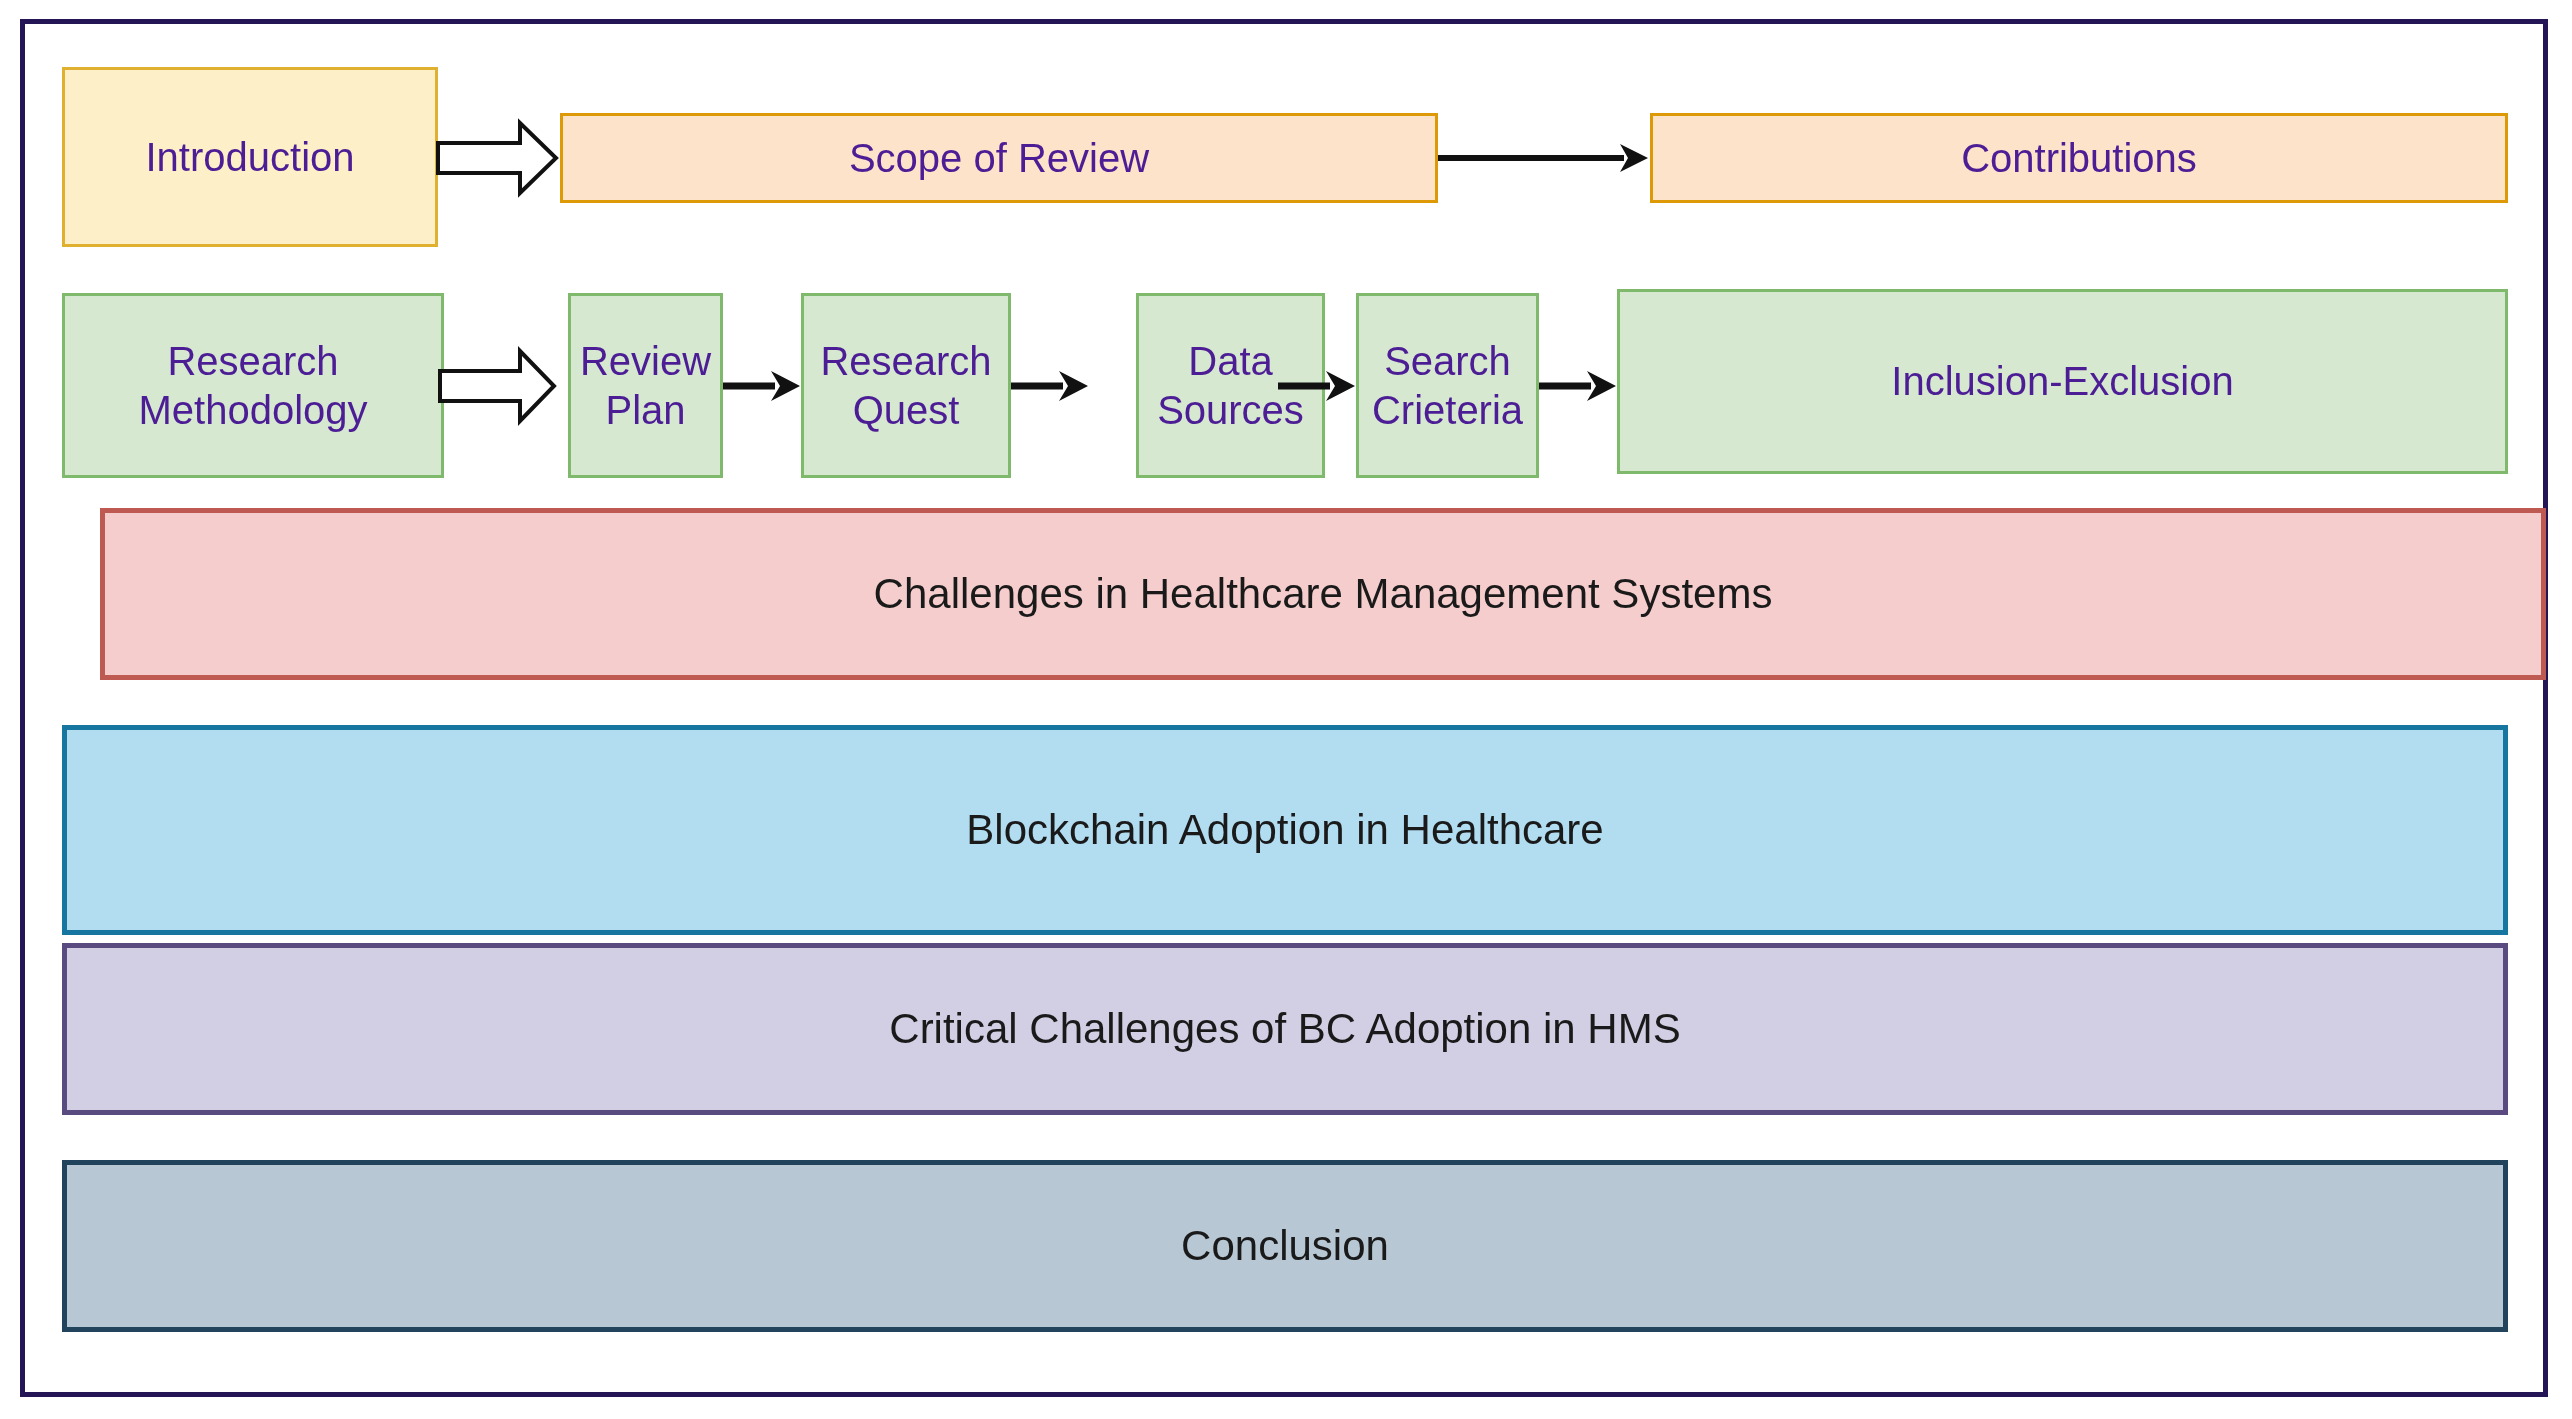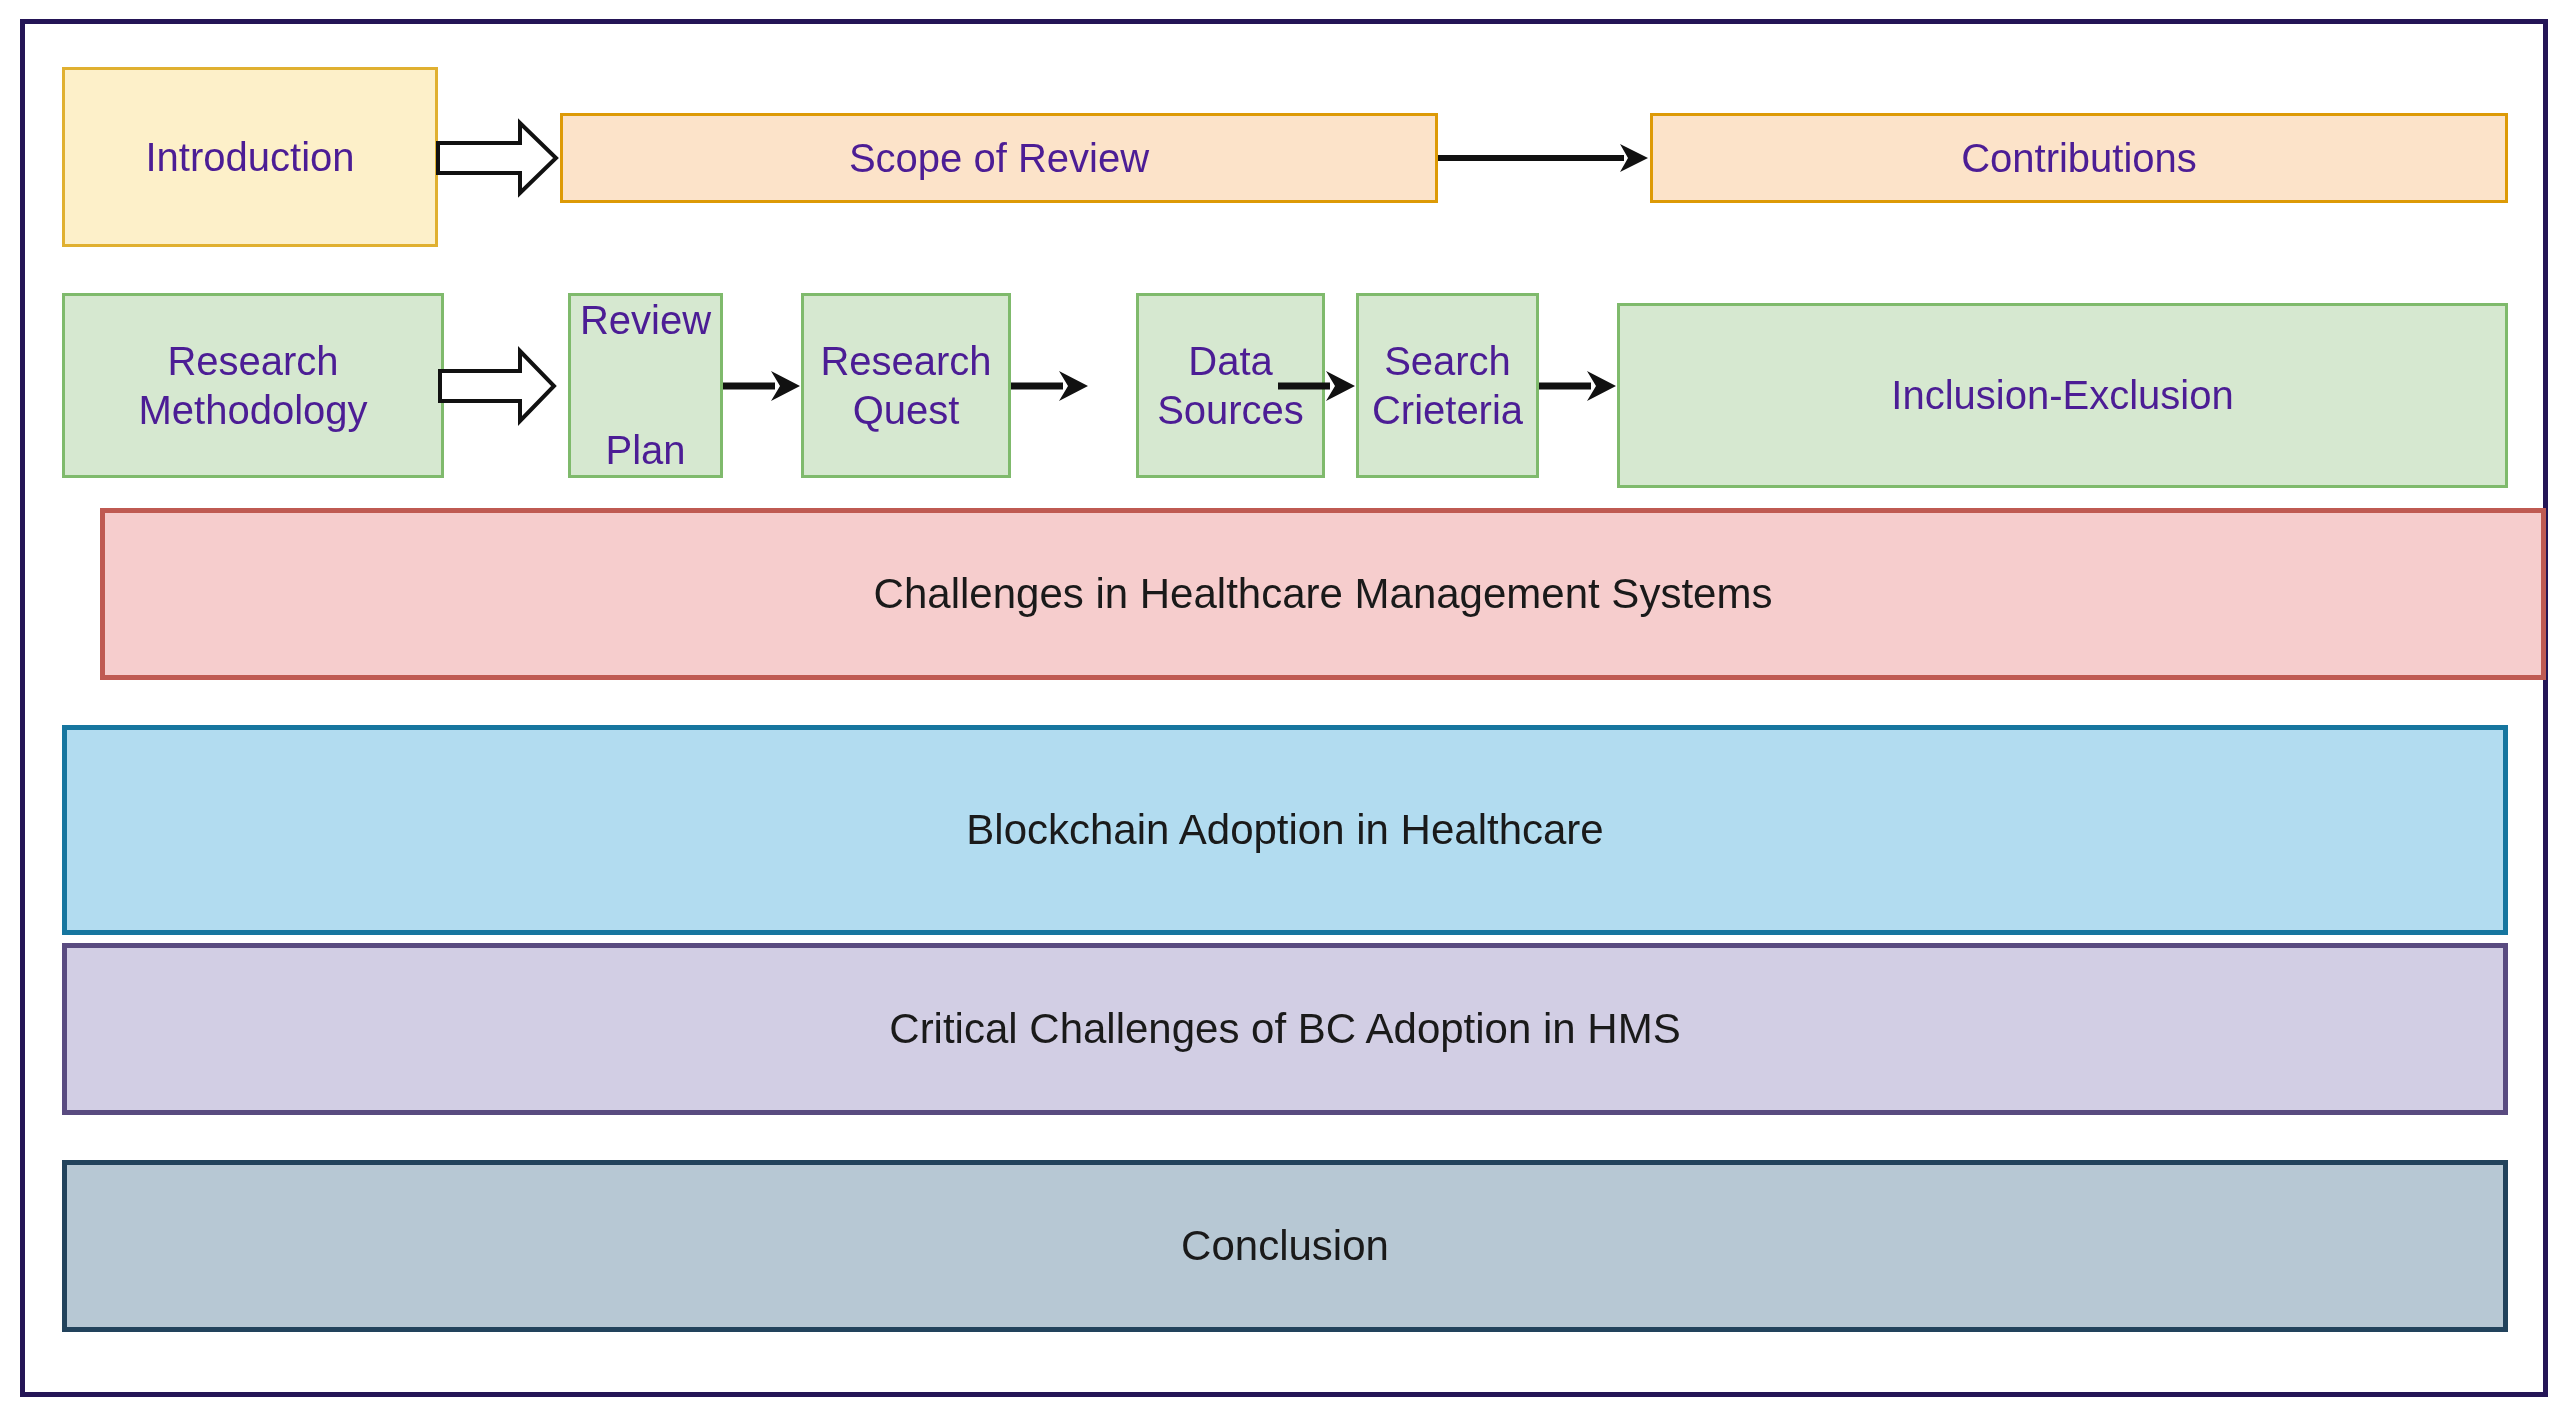--- a/index.html
+++ b/index.html
@@ -132,21 +132,21 @@
     <span>Research</span>
     <span>Methodology</span>
   </div>
 
   <div class="conn" style="left:440px; top:345px; width:120px; height:82px;">
     <svg width="120" height="82" viewBox="0 0 120 82">
       <path d="M0,26 L80,26 L80,6 L114,41 L80,76 L80,56 L0,56 Z" fill="#ffffff" stroke="#111111" stroke-width="4"></path>
     </svg>
   </div>
 
-  <div class="node n-green" style="left:568px; top:293px; width:155px; height:185px; flex-direction:column;justify-content:space-between;">
+  <div class="node n-green" style="left:568px; top:293px; width:155px; height:185px; flex-direction:column;">
     <span>Review</span>
     <span>Plan</span>
   </div>
 
   <div class="conn" style="left:723px; top:366px; width:78px; height:40px;">
     <svg width="78" height="40" viewBox="0 0 78 40">
       <line x1="0" y1="20" x2="52" y2="20" stroke="#111111" stroke-width="7"></line>
       <path d="M48,5 L77,20 L48,35 L57,20 Z" fill="#111111"></path>
     </svg>
   </div>
@@ -180,21 +180,21 @@
     <span>Crieteria</span>
   </div>
 
   <div class="conn" style="left:1539px; top:366px; width:78px; height:40px;">
     <svg width="78" height="40" viewBox="0 0 78 40">
       <line x1="0" y1="20" x2="52" y2="20" stroke="#111111" stroke-width="7"></line>
       <path d="M48,5 L77,20 L48,35 L57,20 Z" fill="#111111"></path>
     </svg>
   </div>
 
-  <div class="node n-green" style="left:1617px; top:303px; width:891px; height:185px;">
+  <div class="node n-green" style="left:1617px; top:289px; width:891px; height:185px;">
     <span>Inclusion-Exclusion</span>
   </div>
 
   <div class="bar bar-red" style="left:62px; top:508px; width:2446px; height:172px;">
     <span>Challenges in Healthcare Management Systems</span>
   </div>
 
   <div class="bar bar-blue" style="left:62px; top:725px; width:2446px; height:210px;">
     <span>Blockchain Adoption in Healthcare</span>
   </div>

